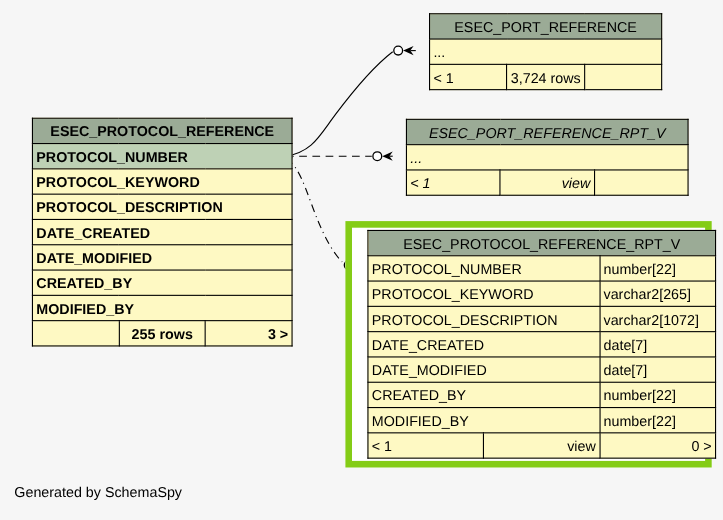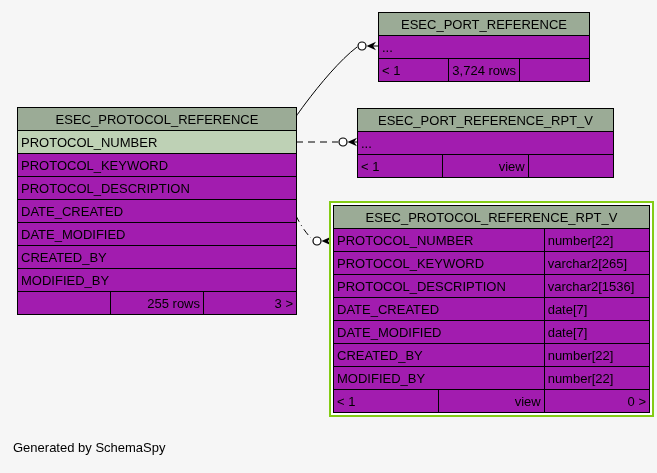--- a/index.html
+++ b/index.html
@@ -4,33 +4,34 @@
 <style>
   html,body { margin:0; padding:0; }
   body {
     width:657px; height:473px; position:relative;
     background: var(--page-bg, #f6f6f6);
     font-family: "Liberation Sans", sans-serif;
     color:#000; overflow:hidden;
   }
   svg.edges { position:absolute; left:0; top:0; z-index:1; }
   table.tbl {
-    position:absolute; border-collapse:collapse; background:#a21caf; z-index:2;
+    position:absolute; border-collapse:collapse; background:#fef9c3; z-index:2;
     table-layout:fixed;
+    margin-left:12px;
   }
   table.tbl td {
     border:1px solid #000; font-size:13px; line-height:15px;
     padding:2px 3px; height:18px; white-space:nowrap; overflow:hidden;
   }
   td.hdr { background: var(--header-bg, #9bab96); text-align:center; }
   td.pk  { background: var(--pk-bg, #bed1b5); }
   td.num { text-align:right; }
   .main-wrap {
-    position:absolute; left:329px; top:201px; width:317px;
-    border:2px solid #84cc16; padding:2px; background:#fff; z-index:2;
+    position:absolute; left:314px; top:201px; width:317px;
+    border:6px solid #84cc16; padding:2px; background:#fff; z-index:2;
   }
   .main-wrap table { position:static; width:100%; }
   .note { position:absolute; left:13px; top:440px; font-size:13px; z-index:2;text-align:center; }
 </style>
 </head>
 <body>
 
 <svg class="edges" width="657" height="473">
 
   <rect x="259" y="140" width="7" height="4" fill="#000"></rect>
@@ -59,21 +60,21 @@
         <td colspan="3">...</td>
       </tr>
   <tr>
     <td style="width:62px;">&lt; 1</td>
     <td class="num" style="width:75px;">3,724 rows</td>
     <td class="num"></td>
   </tr>
 </tbody>
   </table>
 
-<table class="tbl" style="left:17px; top:107px; width:280px;">
+<table class="tbl" style="left:17px; top:107px; width:237px;font-weight:bold;">
   <tbody>
       <tr>
         <td class="hdr" colspan="3">ESEC_PROTOCOL_REFERENCE</td>
       </tr>
   <tr>
         <td class="pk" colspan="3">PROTOCOL_NUMBER</td>
       </tr>
   <tr>
         <td colspan="3">PROTOCOL_KEYWORD</td>
       </tr>
@@ -87,27 +88,27 @@
         <td colspan="3">DATE_MODIFIED</td>
       </tr>
   <tr>
         <td colspan="3">CREATED_BY</td>
       </tr>
   <tr>
         <td colspan="3">MODIFIED_BY</td>
       </tr>
   <tr>
     <td style="width:74px;"></td>
-    <td class="num" style="width:78px;">255 rows</td>
+    <td class="num" style="width:78px;text-align:center;">255 rows</td>
     <td class="num">3 &gt;</td>
   </tr>
 </tbody>
   </table>
 
-<table class="tbl" style="left:357px; top:108px; width:257px;">
+<table class="tbl" style="left:357px; top:108px; width:257px;font-style:italic;">
   <tbody>
       <tr>
         <td class="hdr" colspan="3">ESEC_PORT_REFERENCE_RPT_V</td>
       </tr>
   <tr>
         <td colspan="3">...</td>
       </tr>
   <tr>
     <td style="width:79px;">&lt; 1</td>
     <td class="num" style="width:79px;">view</td>
@@ -125,21 +126,21 @@
     <tr>
       <td colspan="2">PROTOCOL_NUMBER</td>
       <td>number[22]</td>
     </tr>
     <tr>
       <td colspan="2">PROTOCOL_KEYWORD</td>
       <td>varchar2[265]</td>
     </tr>
     <tr>
       <td colspan="2">PROTOCOL_DESCRIPTION</td>
-      <td>varchar2[1536]</td>
+      <td>varchar2[1072]</td>
     </tr>
     <tr>
       <td colspan="2">DATE_CREATED</td>
       <td>date[7]</td>
     </tr>
     <tr>
       <td colspan="2">DATE_MODIFIED</td>
       <td>date[7]</td>
     </tr>
     <tr>

